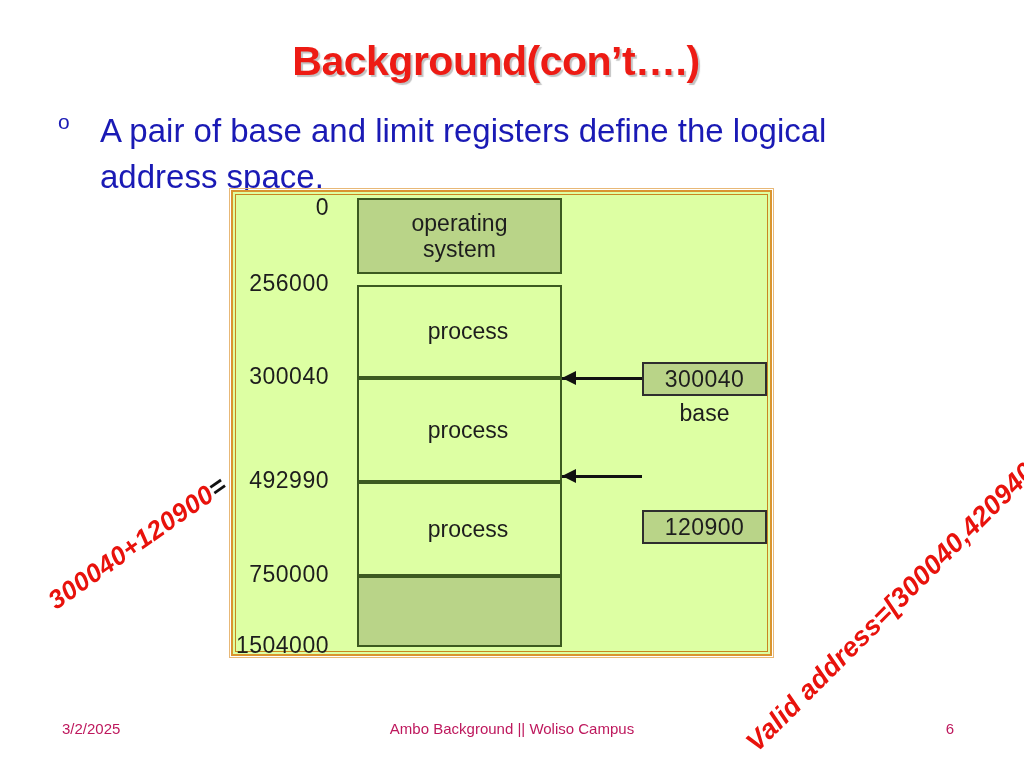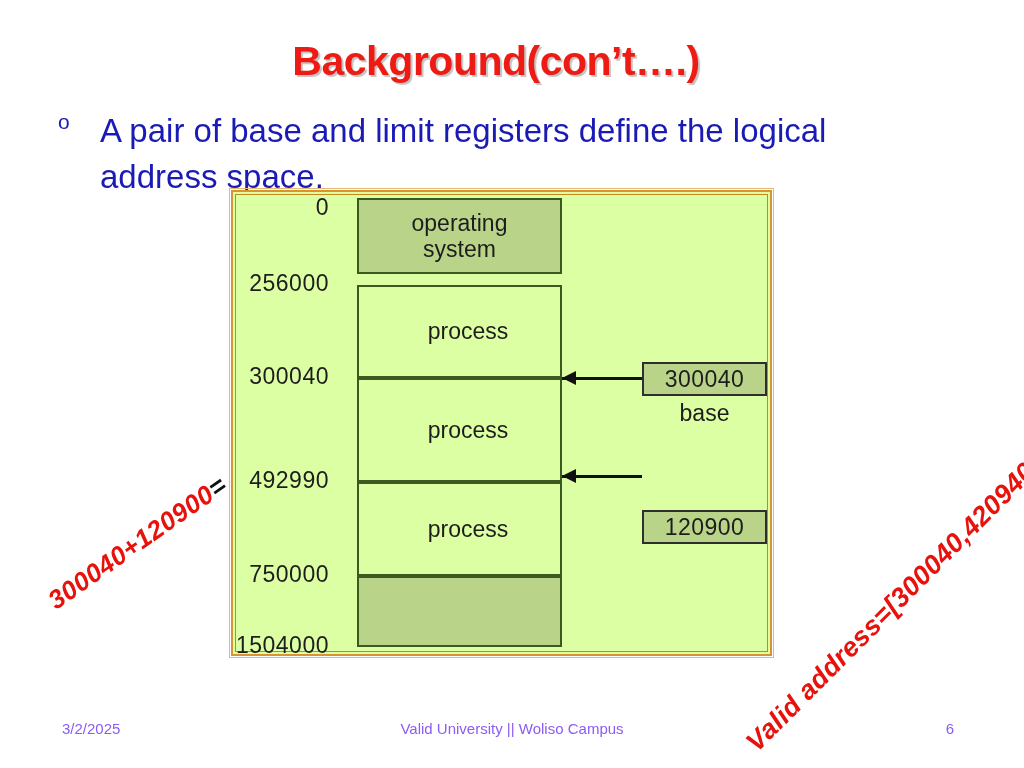--- a/index.html
+++ b/index.html
@@ -177,21 +177,21 @@
   #annotation-valid .bracket-close { color: #111111; }
 
   
   #footer {
     position: absolute;
     left: 0;
     top: 720px;
     width: 1024px;
     height: 28px;
     font-size: 15px;
-    color: #8b5cf6;
+    color: #be185d;
   }
   #footer-date   { position: absolute; left: 62px;  top: 0; }
   #footer-center { position: absolute; left: 0; top: 0; width: 1024px; text-align: center; }
   #footer-page   { position: absolute; left: 930px; top: 0; width: 40px; text-align: center; }
 </style>
 </head>
 <body>
 
 <div id="slide-title">Background(con’t….)</div>
 
@@ -222,15 +222,15 @@
       <div class="arrow-head" style="top: 277px;"></div>
     </div>
 </div>
 
 <div id="annotation-sum"><span>300040+120900</span><span class="eq">=</span></div>
 
 <div id="annotation-valid"><span>Valid address=[300040,420940</span><span class="bracket-close">]</span></div>
 
 <div id="footer">
   <span id="footer-date">3/2/2025</span>
-  <span id="footer-center">Valid University || Woliso Campus</span>
+  <span id="footer-center">Ambo Background || Woliso Campus</span>
   <span id="footer-page">6</span>
 </div>
 
 </body></html>

